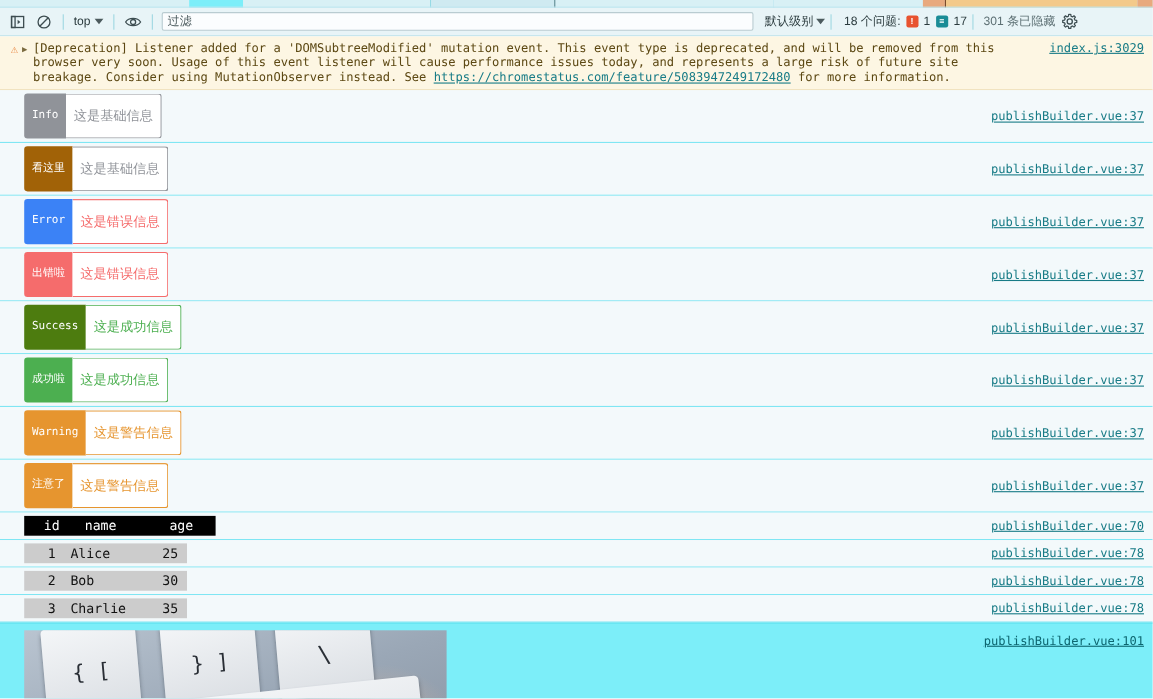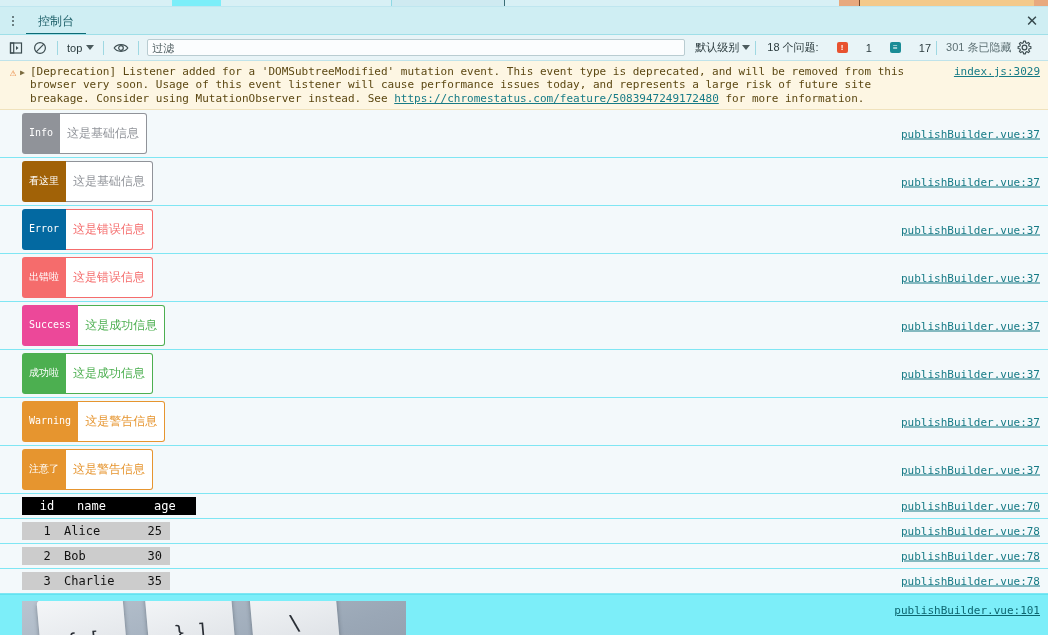--- a/index.html
+++ b/index.html
@@ -120,21 +120,21 @@
     margin-left: 3px;
     font-family: "Liberation Sans", sans-serif;
   }
   .filter-input::placeholder { color: #4c5b5e; }
   .level-select {
     display: flex; align-items: center; gap: 3px;
     margin-left: 10px;
     cursor: pointer; font-size: 11px;
   }
   .issues {
-    display: flex; align-items: center; gap: 18px;
+    display: flex; align-items: center; gap: 5px;
     font-size: 11px; color: #2b3b3e;
     margin-left: 6px;
     cursor: pointer;
   }
   .badge-ico {
     width: 11px; height: 11px; border-radius: 2px;
     display: inline-flex; align-items: center; justify-content: center;
     font-size: 8px; color: #fff; font-weight: bold;
   }
   .hidden-count { font-size: 11px; color: #5c6f73; margin-left: 4px; }
@@ -333,37 +333,20 @@
     <div class="seg" style="width:1px;background:#8fd8e4;"></div>
     <div class="seg" style="width:176px;background:#d8f0f5;"></div>
     <div class="seg" style="width:26px;background:#e8a97e;"></div>
     <div class="seg" style="width:1px;background:#7a4a2a;"></div>
     <div class="seg" style="width:225px;background:#f3c98a;"></div>
     <div class="seg" style="width:18px;background:#e8a97e;"></div>
     <div class="seg" style="flex:1;background:#d8f0f5;"></div>
     <div class="strip-line"></div>
   </div>
 
-  <div class="tabbar">
-    <div class="kebab">
-      <span class="dots">
-          <i></i>
-          <i></i>
-          <i></i>
-        </span>
-    </div>
-    <div class="tab active">
-      <span>控制台</span>
-    </div>
-    <div class="tabbar-spacer"></div>
-    <div class="close-btn">
-      <span>✕</span>
-    </div>
-    <div class="tabbar-underline"></div>
-  </div>
 
   <div class="toolbar">
 
     <div class="tb-icon">
       <svg width="14" height="14" viewBox="0 0 14 14">
         <rect x="1.5" y="2" width="11" height="10" fill="none" stroke="#3d4d51" stroke-width="1.2"></rect>
         <rect x="1.5" y="2" width="3.2" height="10" fill="none" stroke="#3d4d51" stroke-width="1.2"></rect>
         <path d="M7 5 L9.5 7 L7 9 Z" fill="#3d4d51"></path>
       </svg>
     </div>
@@ -442,37 +425,37 @@
     <div class="row">
       <span class="badge-pair">
         <span class="bp-left" style="background:#a16207;">看这里</span>
         <span class="bp-right" style="color:#909399;border-color:#909399;">这是基础信息</span>
       </span>
       <span class="src">publishBuilder.vue:37</span>
     </div>
 
     <div class="row">
       <span class="badge-pair">
-        <span class="bp-left" style="background:#0369a1;">Error</span>
+        <span class="bp-left" style="background:#3b82f6;">Error</span>
         <span class="bp-right" style="color:#f56c6c;border-color:#f56c6c;">这是错误信息</span>
       </span>
       <span class="src">publishBuilder.vue:37</span>
     </div>
 
     <div class="row">
       <span class="badge-pair">
         <span class="bp-left" style="background:#f56c6c;">出错啦</span>
         <span class="bp-right" style="color:#f56c6c;border-color:#f56c6c;">这是错误信息</span>
       </span>
       <span class="src">publishBuilder.vue:37</span>
     </div>
 
     <div class="row">
       <span class="badge-pair">
-        <span class="bp-left" style="background:#ec4899;text-align:right;">Success</span>
+        <span class="bp-left" style="background:#4d7c0f;text-align:right;">Success</span>
         <span class="bp-right" style="color:#4caf50;border-color:#4caf50;">这是成功信息</span>
       </span>
       <span class="src">publishBuilder.vue:37</span>
     </div>
 
     <div class="row">
       <span class="badge-pair">
         <span class="bp-left" style="background:#4caf50;">成功啦</span>
         <span class="bp-right" style="color:#4caf50;border-color:#4caf50;">这是成功信息</span>
       </span>

